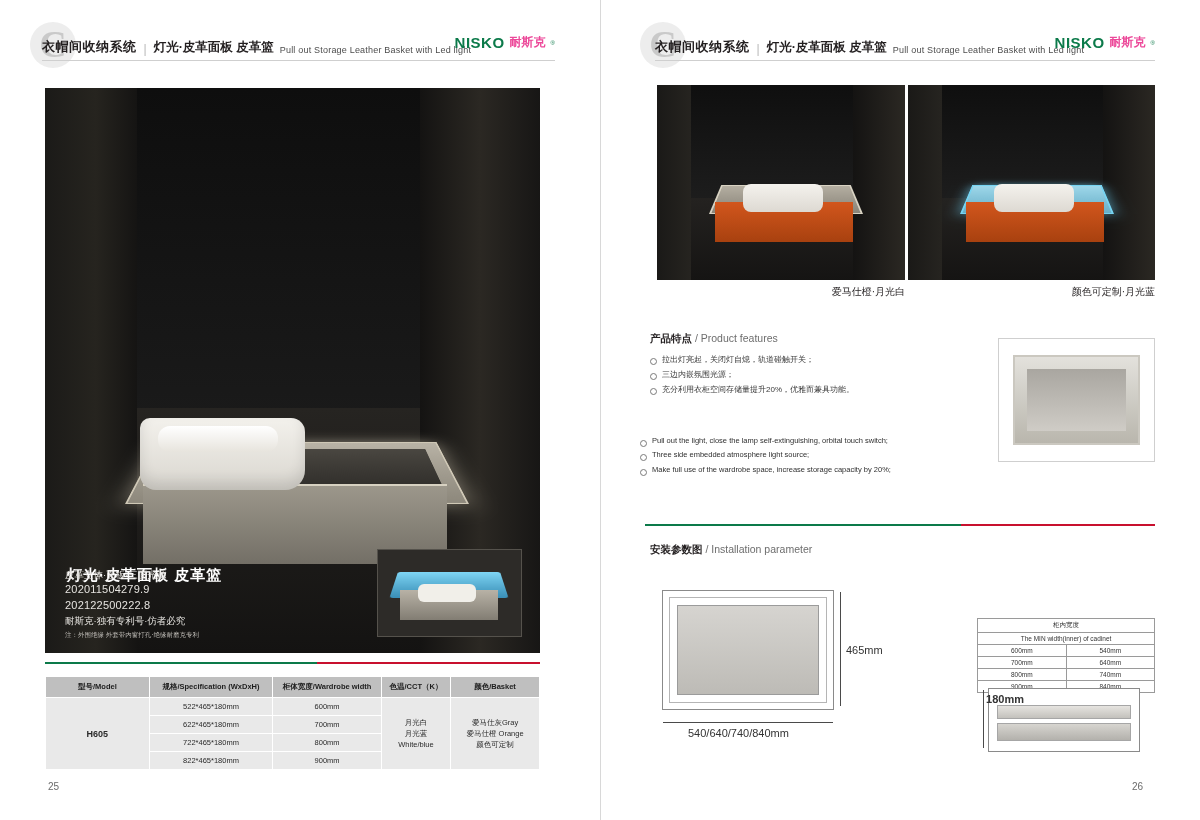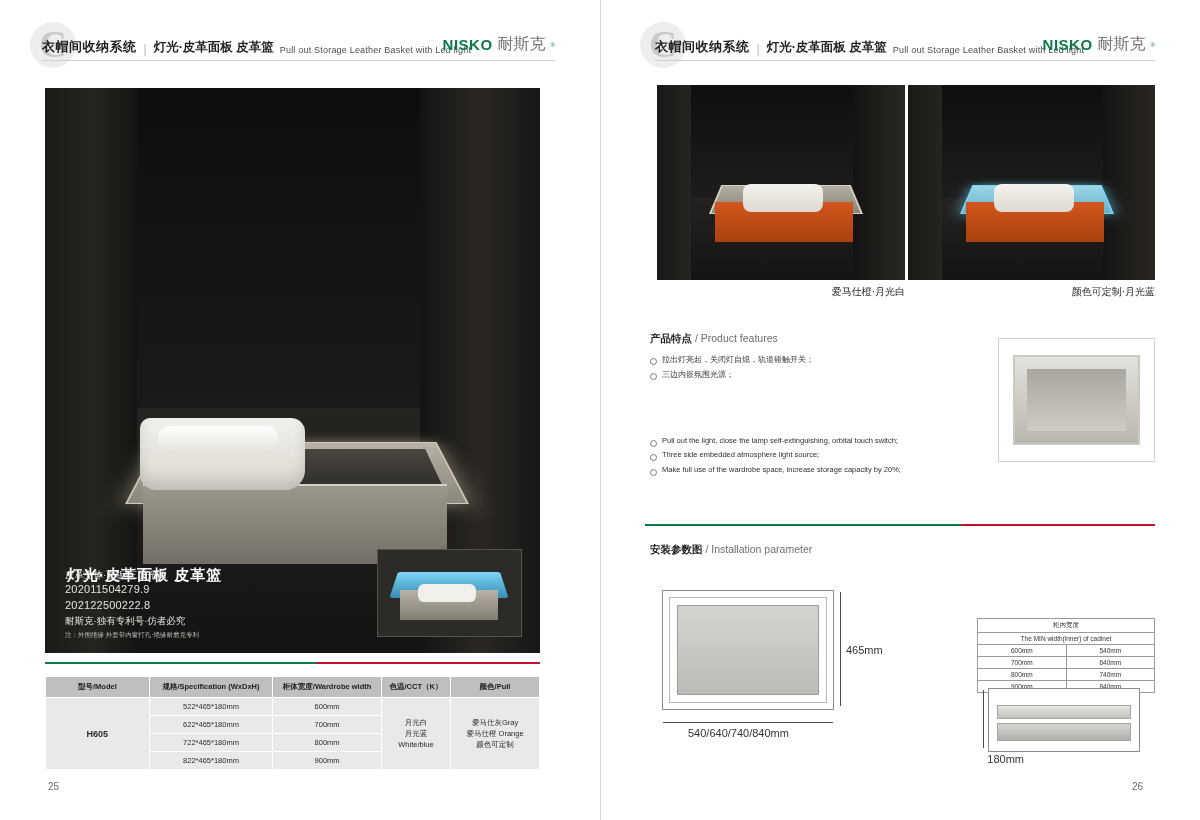--- a/index.html
+++ b/index.html
@@ -25,21 +25,21 @@
   .hdr .t-cn{font-size:13px;font-weight:bold;color:#231f20;letter-spacing:.5px;}
   .hdr .bar{color:#b9b9b9;font-size:12px;padding:0 1px;}
   .hdr .t-cn2{font-size:12.5px;font-weight:bold;color:#231f20;}
   .hdr .t-en{font-size:9px;color:#4d4d4d;letter-spacing:.2px;padding-bottom:1px;}
   .hdr .rule{position:absolute;height:1px;background:#cfcfcf;}
   .brand{position:absolute;display:flex;align-items:center;gap:5px;}
   .brand .nisko{
     font-size:15px;font-weight:bold;letter-spacing:.5px;color:#0c7a4a;
     font-family:"Liberation Sans",sans-serif;
   }
-  .brand .cn{font-size:16px;font-weight:normal;color:#737373;}
+  .brand .cn{font-size:12px;font-weight:bold;color:#ec4899;}
   .brand .tm{font-size:6px;vertical-align:super;color:#0c7a4a;}
 
   
   .hero{
     position:absolute;left:45px;top:88px;width:495px;height:565px;
     background:#141414;overflow:hidden;
   }
   .hero .wallL{position:absolute;left:0;top:0;width:92px;height:100%;
     background:linear-gradient(90deg,#1b1a18 0%,#26241f 55%,#151413 100%);}
   .hero .wallR{position:absolute;right:0;top:0;width:120px;height:100%;
@@ -232,21 +232,21 @@
       <div class="r"></div>
     </div>
 
     <table class="spec">
       <tbody>
           <tr>
         <th style="width:21%">型号/Model</th>
         <th style="width:25%">规格/Specification (WxDxH)</th>
         <th style="width:22%">柜体宽度/Wardrobe width</th>
         <th style="width:14%">色温/CCT（K）</th>
-        <th style="width:18%">颜色/Pull</th>
+        <th style="width:18%">颜色/Basket</th>
       </tr>
       <tr>
         <td class="model" rowspan="4">H605</td>
         <td>522*465*180mm</td>
         <td>600mm</td>
         <td class="cct" rowspan="4">
           <div>月光白</div>
           <div>月光蓝</div>
           <div>White/blue</div>
         </td>
@@ -321,23 +321,24 @@
     <div class="cap" style="left:308px;top:285px;width:247px;">颜色可定制·月光蓝</div>
 
     <div class="sect-title" style="left:50px;top:332px;">
       <b>产品特点</b>
       <span>/ Product features</span>
     </div>
 
     <ul class="feat" style="left:50px;top:352px;width:340px;">
       <li>拉出灯亮起，关闭灯自熄，轨道碰触开关；</li>
       <li>三边内嵌氛围光源；</li>
+      <li>充分利用衣柜空间存储量提升20%，优雅而兼具功能。</li>
     </ul>
 
-    <ul class="feat en" style="left:50px;top:434px;width:360px;">
+    <ul class="feat en" style="left:40px;top:434px;width:360px;">
       <li>Pull out the light, close the lamp self-extinguishing, orbital touch switch;</li>
       <li>Three side embedded atmosphere light source;</li>
       <li>Make full use of the wardrobe space, increase storage capacity by 20%;</li>
     </ul>
 
     <div class="prodbox">
       <div class="bx">
           <div class="bxin"></div>
         </div>
     </div>
@@ -385,18 +386,18 @@
         <td>840mm</td>
       </tr>
     </tbody>
       </table>
 
     <div class="drawB">
       <div class="bar1"></div>
       <div class="bar2"></div>
     </div>
     <div class="dimline" style="right:216px;top:690px;width:1px;height:58px;"></div>
-    <div class="dimtxt" style="right:176px;top:753px;">180mm</div>
+    <div class="dimtxt" style="right:176px;top:693px;font-weight:bold;">180mm</div>
 
     <div class="pageno r">26</div>
   </div>
 
 </div>
 
 </body></html>

